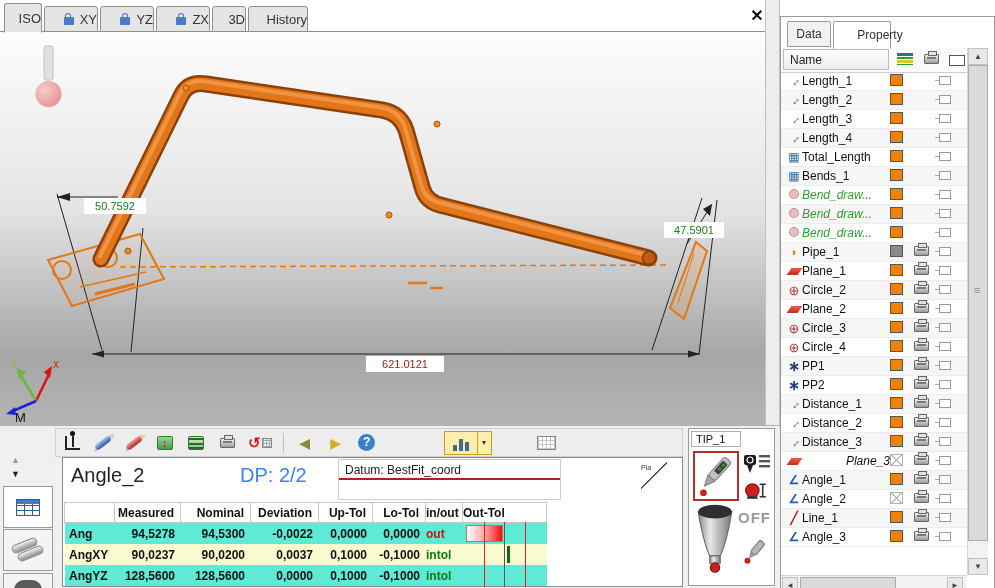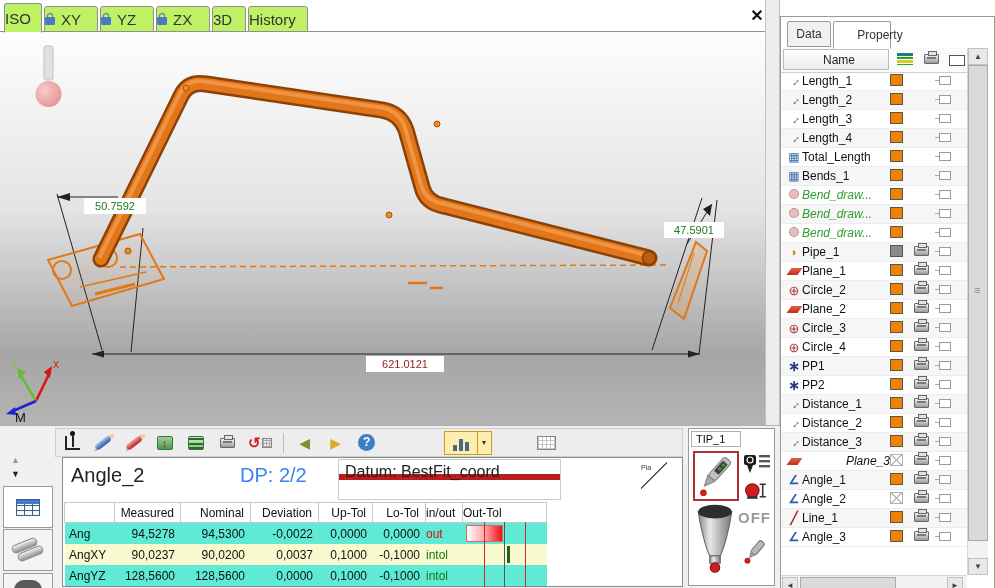--- a/index.html
+++ b/index.html
@@ -3,34 +3,34 @@
 <meta charset="utf-8">
 <style>
   html,body{margin:0;padding:0;background:#fff;}
   body{width:995px;height:588px;font-family:"Liberation Sans",sans-serif;-webkit-font-smoothing:antialiased;}
   #app{position:relative;width:995px;height:588px;overflow:hidden;background:#fff;outline:1px solid #8a8a8a;}
   .abs{position:absolute;}
   svg text{font-family:"Liberation Sans",sans-serif;}
 
   
   #tabbar{left:0;top:0;width:765px;height:32px;background:#fff;border-bottom:1px solid #8f8f8f;box-sizing:border-box;}
-  .vtab{position:absolute;top:6px;height:26px;background:#bef264;border:1px solid #8f8f8f;border-radius:3px 3px 0 0;display:flex;align-items:center;justify-content:flex-start;gap:6px;font-size:15px;color:#333;box-sizing:border-box;cursor:pointer;}
+  .vtab{position:absolute;top:6px;height:26px;background:#e5e5e5;border:1px solid #8f8f8f;border-radius:3px 3px 0 0;display:flex;align-items:center;justify-content:flex-end;gap:6px;font-size:13px;color:#333;box-sizing:border-box;cursor:pointer;}
   .vtab.active{top:3px;height:30px;z-index:3;border-bottom:1px solid #fff;}
   .lock{position:relative;display:inline-block;width:10px;height:8px;background:#4a7ac4;border-radius:1px;margin-top:4px;}
   .lock::before{content:"";position:absolute;left:1.5px;top:-4.5px;width:4px;height:4px;border:1.6px solid #4a7ac4;border-bottom:none;border-radius:3px 3px 0 0;}
   #close-btn{left:747px;top:6px;width:20px;height:20px;text-align:center;line-height:20px;font-size:16px;font-weight:bold;color:#111;cursor:pointer;}
 
   
   #splitter{left:765px;top:0;width:15px;height:425px;background:#ededed;border-left:1px solid #c0c0c0;border-right:1px solid #c0c0c0;box-sizing:border-box;}
 
   
   #rightpanel{left:780px;top:0;width:215px;height:588px;background:#fff;border:1px solid #9a9a9a;box-sizing:border-box;margin-top:16px;}
   .ptab{position:absolute;top:4px;height:26px;border:1px solid #9a9a9a;background:#f1f1f1;font-size:12px;color:#333;display:flex;align-items:center;justify-content:center;border-radius:2px 2px 0 0;box-sizing:border-box;cursor:pointer;}
   .ptab.active{background:#fff;height:28px;z-index:2;border-bottom:1px solid #fff;}
-  #rp-header{left:0;top:31px;width:186px;height:24px;border-bottom:1px solid #d0d0d0;background:#fbfbfb;text-align:center;}
+  #rp-header{left:0;top:31px;width:186px;height:24px;border-bottom:1px solid #d0d0d0;background:#fbfbfb;}
   .namebtn{position:absolute;left:2px;top:1px;width:106px;height:21px;border:1px solid #bcbcbc;background:linear-gradient(#ffffff,#ececec);font-size:12px;color:#222;line-height:21px;padding-left:6px;box-sizing:border-box;cursor:pointer;}
   .stackico{position:absolute;left:116px;top:5px;width:16px;height:12px;background:linear-gradient(#18807a 0 2.5px,#fff 2.5px 3.5px,#2ea02e 3.5px 6px,#fff 6px 7px,#d8cc20 7px 9.5px,#fff 9.5px 10.5px,#2ea02e 10.5px 12px);}
   .prn{position:relative;display:inline-block;width:15px;height:10px;background:linear-gradient(#f5f5f5,#9a9a9a);border:1px solid #666;border-radius:1px;box-sizing:border-box;}
   .prn::before{content:"";position:absolute;left:3px;top:-4px;width:7px;height:3px;background:#e2e2e2;border:1px solid #666;}
   .prn::after{content:"";position:absolute;left:2px;top:2px;width:9px;height:2px;background:#6a7a8a;}
   #rp-header .prn{position:absolute;left:143px;top:6px;}
   .rectico{position:absolute;left:168px;top:7px;width:14px;height:9px;border:1px solid #555;background:#fff;}
   #rp-rows{left:0;top:55px;width:196px;height:496px;overflow:hidden;}
   .prow{display:flex;align-items:center;height:19px;font-size:12px;color:#111;padding-left:5px;border-bottom:1px solid #ececec;box-sizing:border-box;cursor:default;}
   .prow:nth-child(even){background:#f6f6f6;}
@@ -109,26 +109,26 @@
   .cb-main .b1{height:6px;}.cb-main .b2{height:12px;}.cb-main .b3{height:9px;}
   .cb-dd{width:13px;display:flex;align-items:center;justify-content:center;font-size:8px;color:#333;}
   .cb-dd::before{content:"▾";}
   .gridico{width:19px;height:14px;border:1px solid #888;box-sizing:border-box;background:repeating-linear-gradient(90deg,#c4c4c4 0 1px,rgba(0,0,0,0) 1px 4px),repeating-linear-gradient(0deg,#c4c4c4 0 1px,rgba(0,0,0,0) 1px 4px),#fff;margin-left:34px;}
 
   
   #bcontent{left:62px;top:31px;width:621px;height:130px;background:#fff;border:1px solid #8a8a8a;box-sizing:border-box;}
   .feat-title{position:absolute;left:8px;top:6px;font-size:20px;color:#222;}
   .dp-label{position:absolute;left:177px;top:6px;font-size:20px;color:#3b82f6;}
   .datumbox{position:absolute;left:275px;top:1px;width:223px;height:41px;border:1px solid #ccc;box-sizing:border-box;}
-  .datumbox .d1{height:20px;border-bottom:6px solid #b91c1c;font-size:16px;color:#222;padding:3px 0 0 6px;box-sizing:border-box;}
+  .datumbox .d1{height:20px;border-bottom:2px solid #b91c1c;font-size:12px;color:#222;padding:3px 0 0 6px;box-sizing:border-box;}
   .pla-badge{position:absolute;left:578px;top:3px;width:26px;height:30px;font-size:7px;color:#333;line-height:8px;padding-top:3px;box-sizing:border-box;background:linear-gradient(135deg,transparent 47%,#555 47% 50%,transparent 50%);}
   .rtable{position:absolute;left:2px;top:44px;}
   .trow{display:grid;grid-template-columns:50px 66px 70px 68px 54px 53px 37px 84px;height:21px;align-items:center;font-size:12px;color:#111;}
   .trow.head .c{border:1px solid #c8c8c8;height:21px;line-height:20px;box-sizing:border-box;margin-left:-1px;background:#fff;}
-  .c{padding-right:6px;text-align:right;box-sizing:border-box;}
+  .c{padding-right:6px;text-align:right;box-sizing:border-box;font-weight:bold;}
   .c.lft{text-align:left;padding-left:4px;}
   .c.ctr{text-align:left;padding-right:0;}
   .trow.r1,.trow.r3{background:#5eead4;}
   .trow.r2{background:#fafad0;}
   .io-out{color:#cc1111;}
   .io-in{color:#117711;}
   .ot-cell{position:relative;height:21px;padding:0;}
   .ot-line{position:absolute;top:-1px;bottom:-1px;width:1px;}
   .ot-red{background:#dd2222;}
   .ot-black{background:#555;left:49%;}

